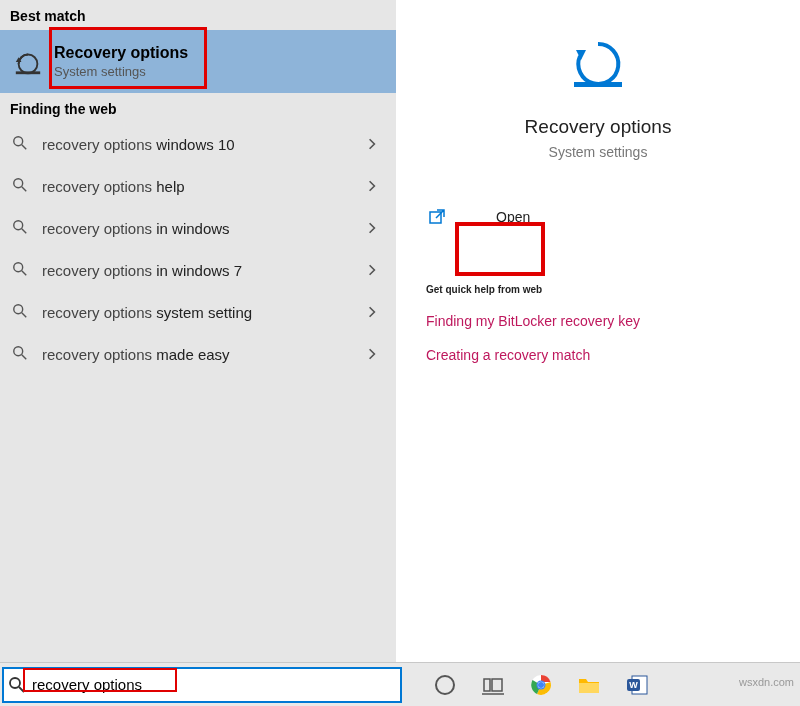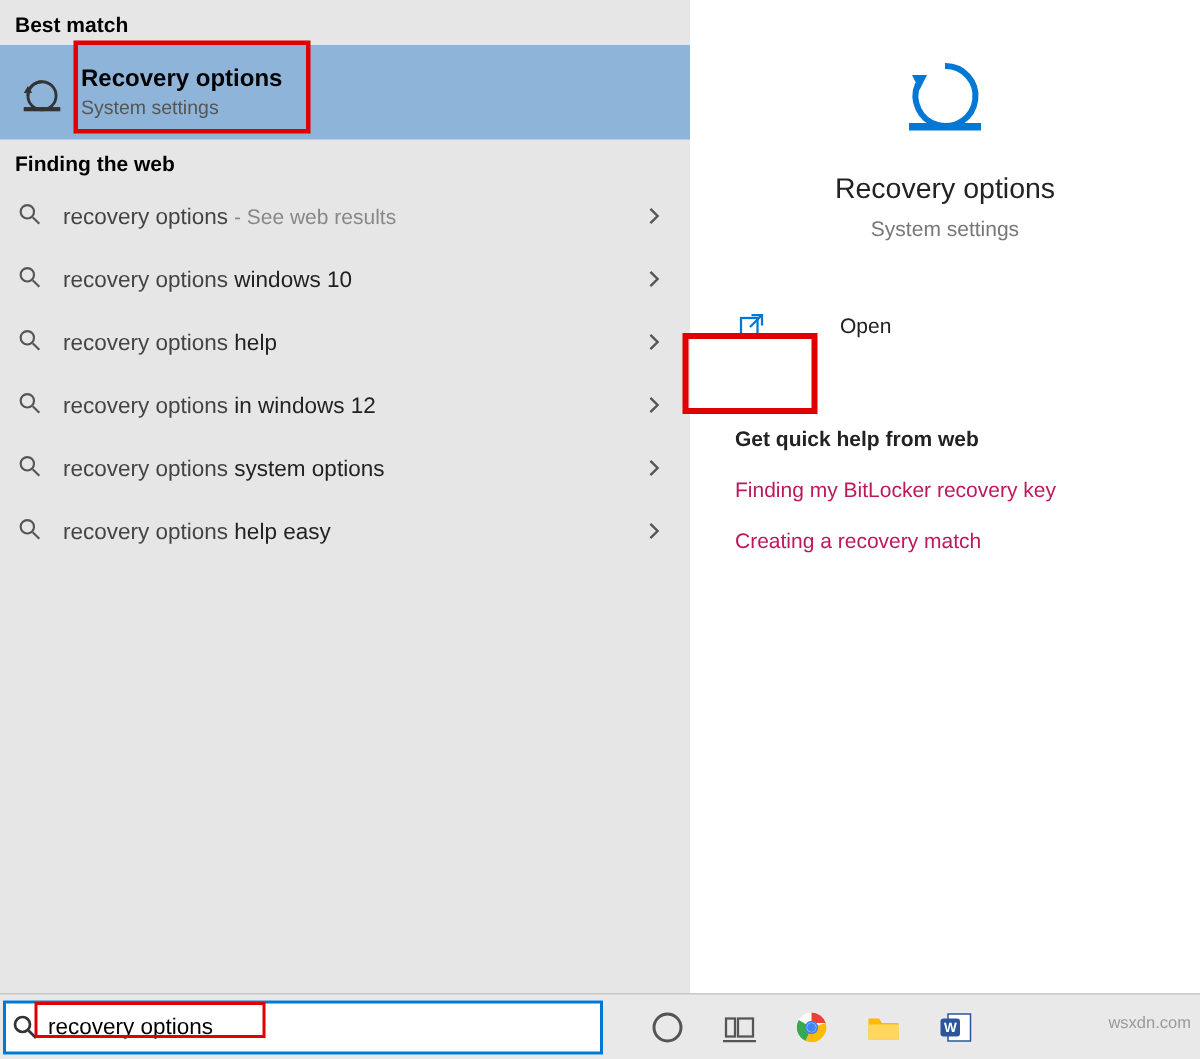--- a/index.html
+++ b/index.html
@@ -1,18 +1,18 @@
 <!DOCTYPE html>
 <html><head>
   <meta charset="utf-8">
   <style>
     * { box-sizing: border-box; margin: 0; padding: 0; font-family: "Segoe UI", sans-serif; }
     body { width: 800px; height: 706px; background: #fff; position: relative; overflow: hidden; }
     .container { display: flex; height: 662px; width: 100%; }
-    .left-pane { width: 460px; background: #e6e6e6; display: flex; flex-direction: column; }
+    .left-pane { width: 396px; background: #e6e6e6; display: flex; flex-direction: column; }
     .right-pane { flex: 1; background: #fff; }
     
     .section-header { font-size: 14px; font-weight: 600; padding: 8px 12px 6px 10px; color: #000; }
     
     .best-match-item { display: flex; align-items: center; background: #8eb4d9; padding: 14px 10px 14px 12px; position: relative; }
     .best-match-item .setting-icon { width: 32px; height: 32px; margin-right: 10px; display:flex; align-items:center; justify-content:center; }
     .best-match-item .texts { display: flex; flex-direction: column; }
     .best-match-item .title { font-size: 16px; font-weight: 600; color: #000; }
     .best-match-item .subtitle { font-size: 13px; color: #555; margin-top: 2px; }
     .highlight-box1 { position: absolute; border: 3px solid #e00000; left: 49px; top: 27px; width: 158px; height: 62px; pointer-events: none; z-index: 5; }
@@ -30,21 +30,21 @@
     .detail-title { font-size: 19px; font-weight: 500; color: #222; }
     .detail-sub { font-size: 14px; color: #777; margin-top: 6px; }
     
     .actions { padding: 18px 24px; }
     .open-row { display: flex; align-items: center; padding: 10px 8px; cursor: pointer; position: relative; }
     .open-row .open-icon { width: 18px; height: 18px; margin-right: 18px; }
     .open-label { font-size: 14px; color: #222; margin-left: 32px; }
     .highlight-box2 { position:absolute; border: 4px solid #e00000; left: 455px; top: 222px; width: 90px; height: 54px; pointer-events:none; z-index:5; }
     
     .help-section { padding: 10px 30px; }
-    .help-heading { font-size: 14px; font-weight: 600; color: #222; margin-bottom: 18px; margin-top: 20px; }
+    .help-heading { font-size: 10px; font-weight: 600; color: #222; margin-bottom: 18px; margin-top: 20px; }
     .help-link { font-size: 14px; color: #be185d; margin: 18px 0; cursor: pointer; }
     
     .taskbar { position: absolute; bottom: 0; left: 0; right: 0; height: 44px; background: #e9e9e9; border-top: 1px solid #c8c8c8; display: flex; align-items: center; }
     .search-box { width: 400px; height: 36px; background: #fff; border: 2px solid #0078d4; display: flex; align-items: center; margin-left: 2px; position: relative; }
     .search-box .sicon { width: 18px; height: 18px; margin: 0 6px 0 4px; }
     .search-box input { border: none; outline: none; font-size: 15px; width: 320px; background: transparent; }
     .highlight-box3 { position: absolute; border: 2px solid #e00000; left: 23px; top: 668px; width: 154px; height: 24px; pointer-events:none; z-index:6; }
     
     .task-icons { display: flex; align-items: center; gap: 22px; margin-left: 30px; }
     .task-icons > div { width: 26px; height: 26px; display:flex; align-items:center; justify-content:center; cursor:pointer; }
@@ -78,34 +78,20 @@
     <div class="section-header">Finding the web</div>
 
     <div class="web-list" id="web-list">
         <div class="web-item">
           <div class="search-glyph">
             <svg viewBox="0 0 18 18" width="16" height="16">
               <circle cx="7" cy="7" r="5" fill="none" stroke="#555" stroke-width="1.6"></circle>
               <line x1="11" y1="11" x2="16" y2="16" stroke="#555" stroke-width="1.6"></line>
             </svg>
           </div>
-          <div class="label">recovery options<span class="dim"> - See web results</span></div>
-          <div class="chev">
-            <svg viewBox="0 0 10 14" width="8" height="12">
-              <path d="M2 1 L8 7 L2 13" fill="none" stroke="#555" stroke-width="2"></path>
-            </svg>
-          </div>
-        </div>
-        <div class="web-item">
-          <div class="search-glyph">
-            <svg viewBox="0 0 18 18" width="16" height="16">
-              <circle cx="7" cy="7" r="5" fill="none" stroke="#555" stroke-width="1.6"></circle>
-              <line x1="11" y1="11" x2="16" y2="16" stroke="#555" stroke-width="1.6"></line>
-            </svg>
-          </div>
           <div class="label">recovery options <b>windows 10</b></div>
           <div class="chev">
             <svg viewBox="0 0 10 14" width="8" height="12">
               <path d="M2 1 L8 7 L2 13" fill="none" stroke="#555" stroke-width="2"></path>
             </svg>
           </div>
         </div>
         <div class="web-item">
           <div class="search-glyph">
             <svg viewBox="0 0 18 18" width="16" height="16">
@@ -120,49 +106,63 @@
             </svg>
           </div>
         </div>
         <div class="web-item">
           <div class="search-glyph">
             <svg viewBox="0 0 18 18" width="16" height="16">
               <circle cx="7" cy="7" r="5" fill="none" stroke="#555" stroke-width="1.6"></circle>
               <line x1="11" y1="11" x2="16" y2="16" stroke="#555" stroke-width="1.6"></line>
             </svg>
           </div>
-          <div class="label">recovery options <b>in windows 12</b></div>
-          <div class="chev">
-            <svg viewBox="0 0 10 14" width="8" height="12">
-              <path d="M2 1 L8 7 L2 13" fill="none" stroke="#555" stroke-width="2"></path>
-            </svg>
-          </div>
-        </div>
-        <div class="web-item">
-          <div class="search-glyph">
-            <svg viewBox="0 0 18 18" width="16" height="16">
-              <circle cx="7" cy="7" r="5" fill="none" stroke="#555" stroke-width="1.6"></circle>
-              <line x1="11" y1="11" x2="16" y2="16" stroke="#555" stroke-width="1.6"></line>
-            </svg>
-          </div>
-          <div class="label">recovery options <b>system options</b></div>
-          <div class="chev">
-            <svg viewBox="0 0 10 14" width="8" height="12">
-              <path d="M2 1 L8 7 L2 13" fill="none" stroke="#555" stroke-width="2"></path>
-            </svg>
-          </div>
-        </div>
-        <div class="web-item">
-          <div class="search-glyph">
-            <svg viewBox="0 0 18 18" width="16" height="16">
-              <circle cx="7" cy="7" r="5" fill="none" stroke="#555" stroke-width="1.6"></circle>
-              <line x1="11" y1="11" x2="16" y2="16" stroke="#555" stroke-width="1.6"></line>
-            </svg>
-          </div>
-          <div class="label">recovery options <b>help easy</b></div>
+          <div class="label">recovery options <b>in windows</b></div>
+          <div class="chev">
+            <svg viewBox="0 0 10 14" width="8" height="12">
+              <path d="M2 1 L8 7 L2 13" fill="none" stroke="#555" stroke-width="2"></path>
+            </svg>
+          </div>
+        </div>
+        <div class="web-item">
+          <div class="search-glyph">
+            <svg viewBox="0 0 18 18" width="16" height="16">
+              <circle cx="7" cy="7" r="5" fill="none" stroke="#555" stroke-width="1.6"></circle>
+              <line x1="11" y1="11" x2="16" y2="16" stroke="#555" stroke-width="1.6"></line>
+            </svg>
+          </div>
+          <div class="label">recovery options <b>in windows 7</b></div>
+          <div class="chev">
+            <svg viewBox="0 0 10 14" width="8" height="12">
+              <path d="M2 1 L8 7 L2 13" fill="none" stroke="#555" stroke-width="2"></path>
+            </svg>
+          </div>
+        </div>
+        <div class="web-item">
+          <div class="search-glyph">
+            <svg viewBox="0 0 18 18" width="16" height="16">
+              <circle cx="7" cy="7" r="5" fill="none" stroke="#555" stroke-width="1.6"></circle>
+              <line x1="11" y1="11" x2="16" y2="16" stroke="#555" stroke-width="1.6"></line>
+            </svg>
+          </div>
+          <div class="label">recovery options <b>system setting</b></div>
+          <div class="chev">
+            <svg viewBox="0 0 10 14" width="8" height="12">
+              <path d="M2 1 L8 7 L2 13" fill="none" stroke="#555" stroke-width="2"></path>
+            </svg>
+          </div>
+        </div>
+        <div class="web-item">
+          <div class="search-glyph">
+            <svg viewBox="0 0 18 18" width="16" height="16">
+              <circle cx="7" cy="7" r="5" fill="none" stroke="#555" stroke-width="1.6"></circle>
+              <line x1="11" y1="11" x2="16" y2="16" stroke="#555" stroke-width="1.6"></line>
+            </svg>
+          </div>
+          <div class="label">recovery options <b>made easy</b></div>
           <div class="chev">
             <svg viewBox="0 0 10 14" width="8" height="12">
               <path d="M2 1 L8 7 L2 13" fill="none" stroke="#555" stroke-width="2"></path>
             </svg>
           </div>
         </div>
       </div>
   </div>
 
   <div class="right-pane">

